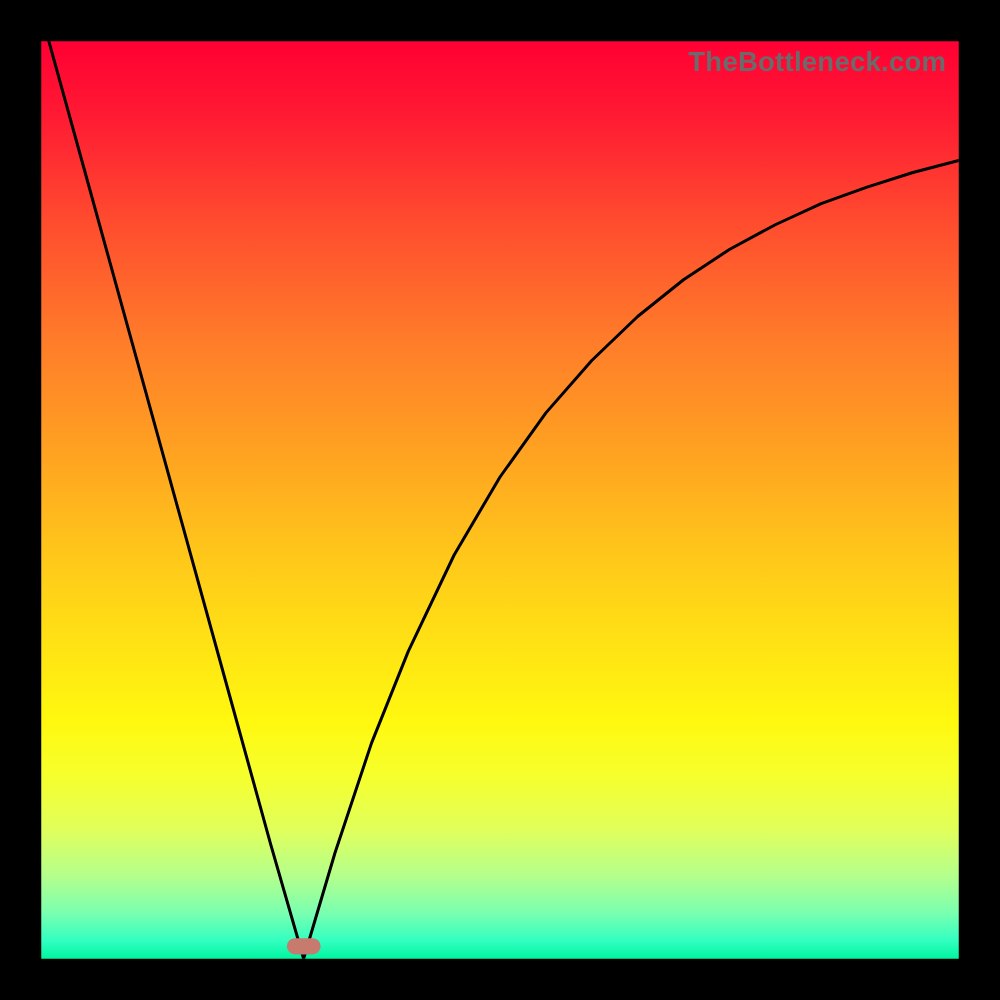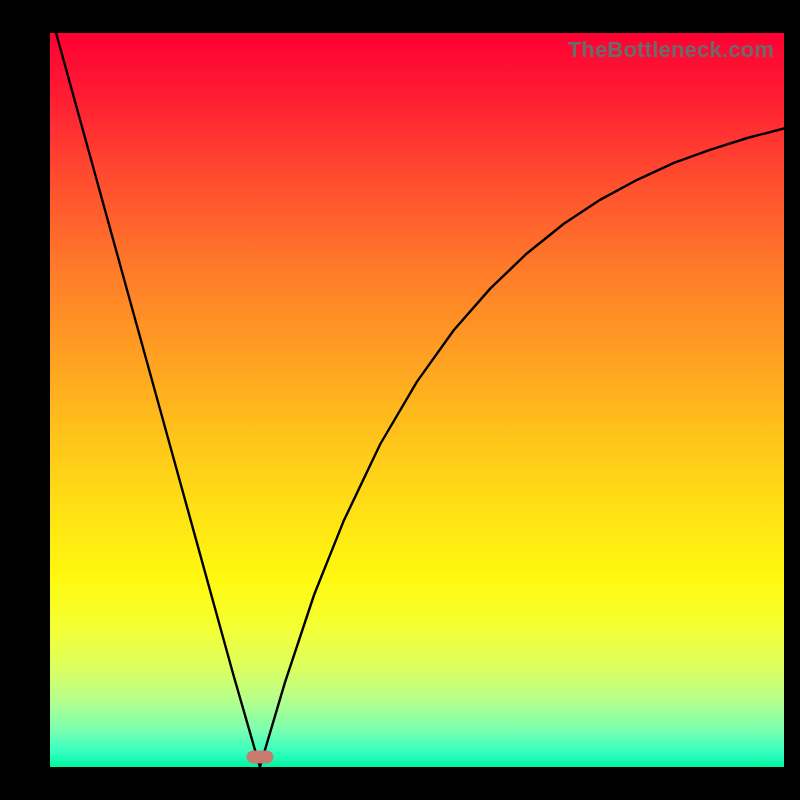--- a/index.html
+++ b/index.html
@@ -5,21 +5,21 @@
   * { margin: 0; padding: 0; box-sizing: border-box; }
   html, body { width: 800px; height: 800px; overflow: hidden; background: #000; }
   .frame {
     width: 800px;
     height: 800px;
     background: #000;
     position: relative;
   }
   .plot {
     position: absolute;
-    left: 50px;
+    left: 33px;
     top: 33px;
     width: 734px;
     height: 734px;
     background: linear-gradient(to bottom,
       #ff0033 0%,
       #ff1a33 8%,
       #ff4d2e 20%,
       #ff7a2a 32%,
       #ffa321 45%,
       #ffc71a 56%,

